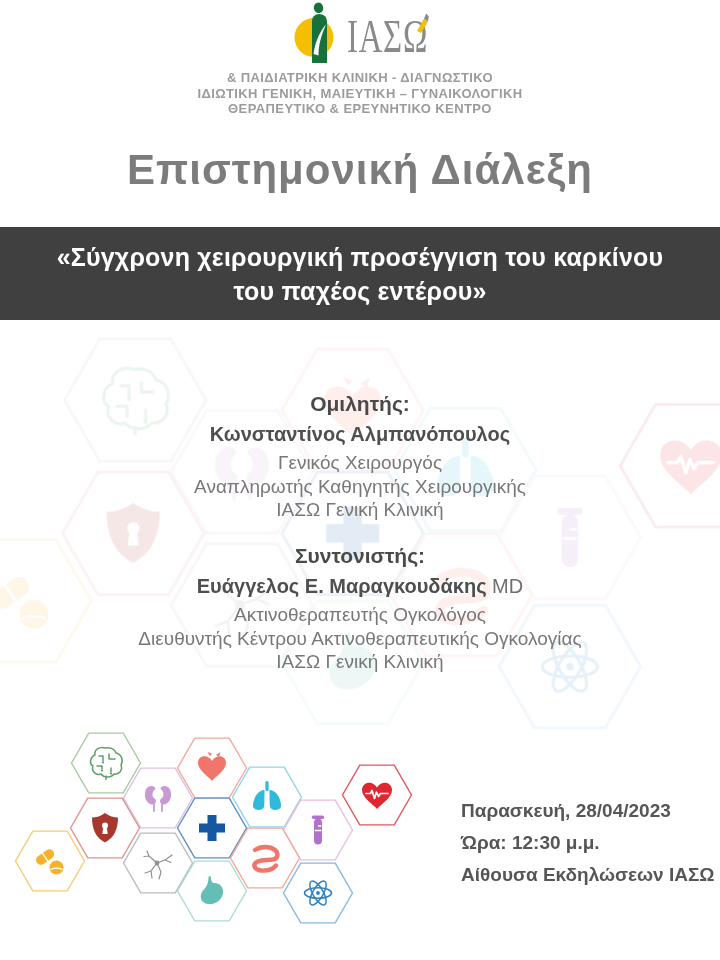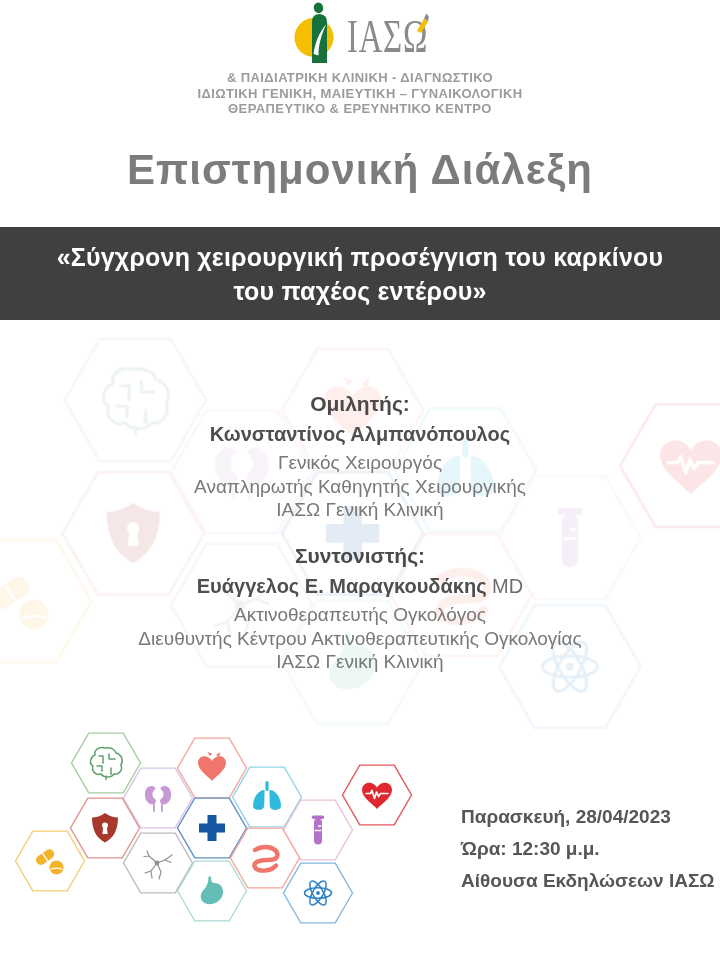--- a/index.html
+++ b/index.html
@@ -40,21 +40,21 @@
   .people .heading{font-size:21px; font-weight:700; color:#4A4A4A; margin-bottom:7px;}
   .people .name{font-size:20px; font-weight:700; color:#4F4F4F; margin-bottom:5px;}
   .people .name .suffix{font-weight:400; color:#6E6E6E;}
   .people .line{font-size:19px; line-height:23.5px; color:#787878;}
   .speaker-block{top:348px;margin-top:44px;}
   .coordinator-block{top:544px;}
 
   
   .event-details{
     top:800px; left:461px; width:250px;
-    font-size:19px; font-weight:700; color:#565656;margin-top:6px;
+    font-size:19px; font-weight:700; color:#565656;
   }
   .event-details .ev-line{margin-bottom:10px; white-space:nowrap;}
 
   .event-note{
     top:905px; left:380px; width:338px;
     font-size:18px; font-style:italic; font-weight:500; color:#4F4F4F;
     white-space:pre-wrap; text-align:center;
   }
 </style>
 </head>

